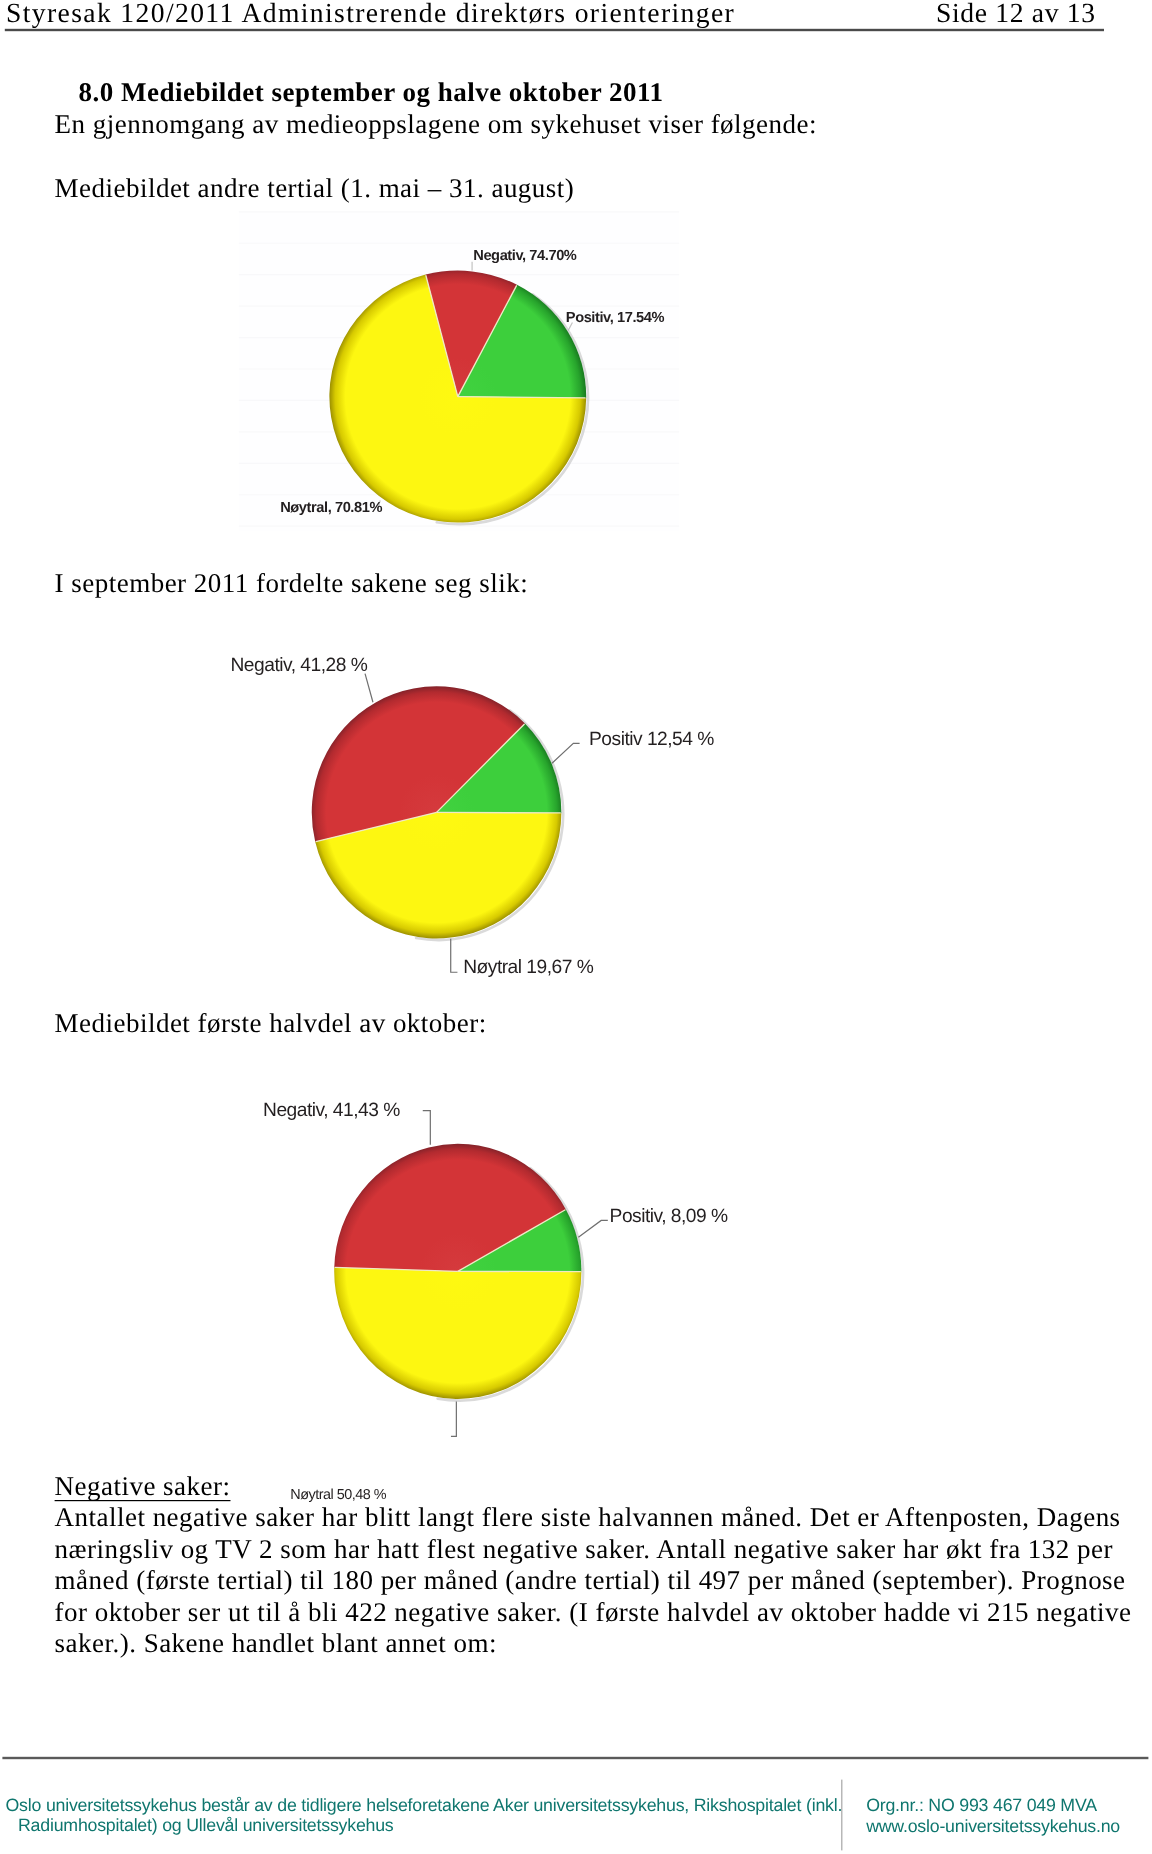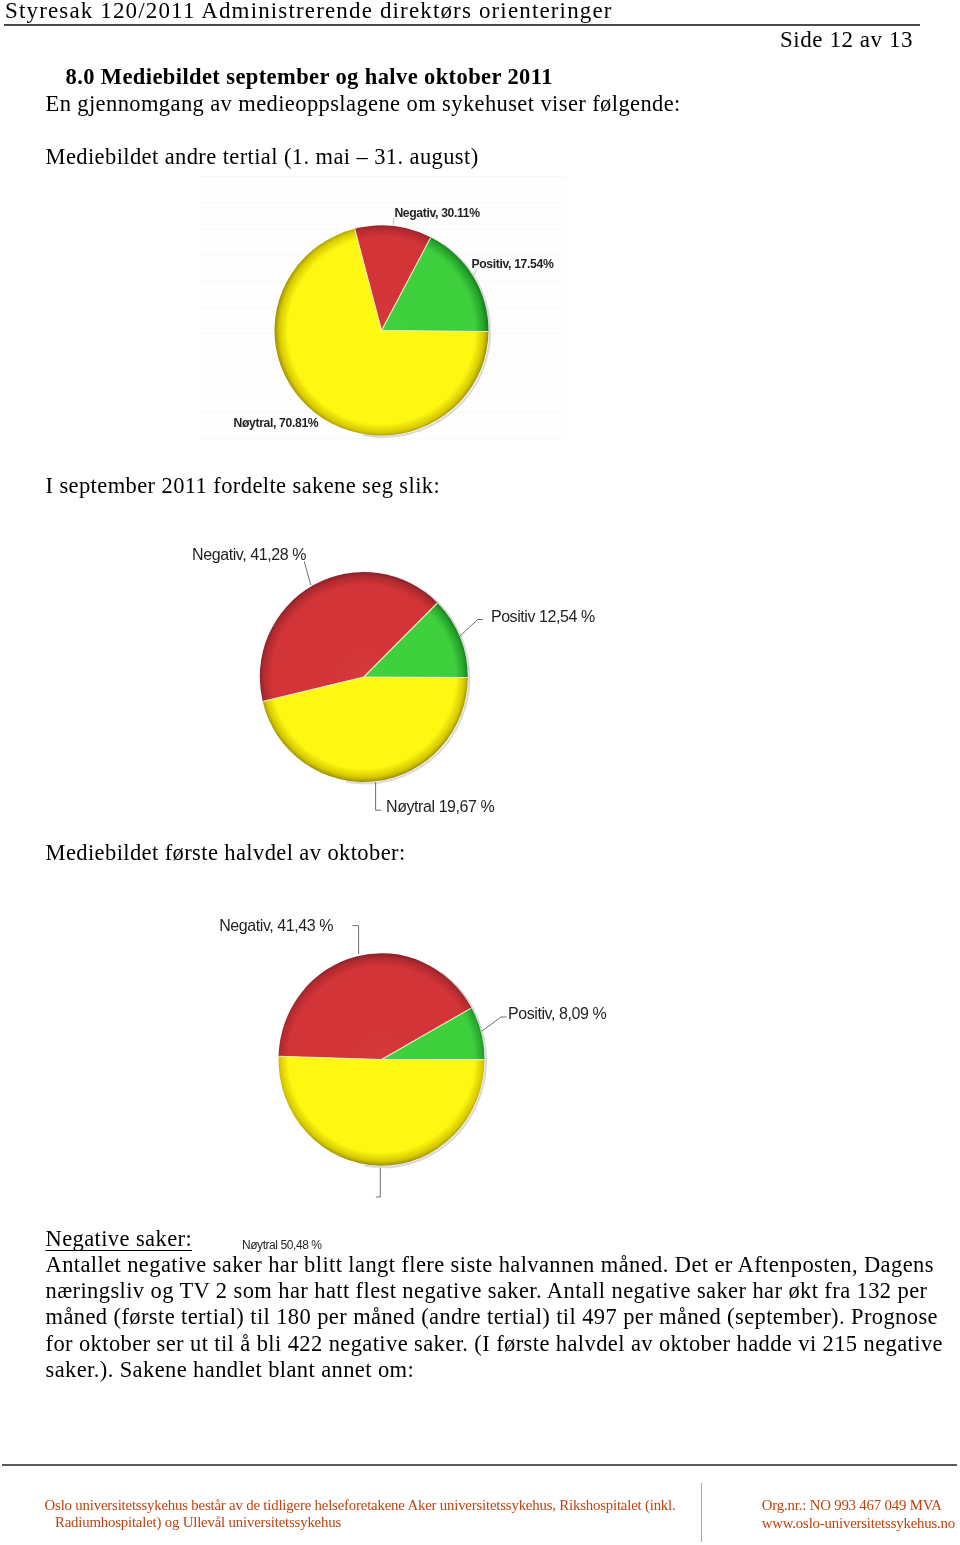--- a/index.html
+++ b/index.html
@@ -7,21 +7,21 @@
   body { width:960px; height:1545px; background:#ffffff;
          font-family:"Liberation Serif", serif; color:#000000;
          position:relative; overflow:hidden; }
   .page { position:relative; width:882px; height:1545px; background:#fff;
           transform:translateZ(0); }
 
   
   .header-left  { position:absolute; left:5px;  top:0px; font-size:23px; line-height:22px;
                   letter-spacing:1.15px; white-space:nowrap; }
   .header-right { position:absolute; left:780px; top:0px; font-size:23px; line-height:22px;
-                  letter-spacing:0.55px; white-space:nowrap;margin-top:29px; }
+                  letter-spacing:0.55px; white-space:nowrap; }
   .header-rule  { position:absolute; left:4px; top:24px; width:916px; height:2px; background:#4a4a4a; }
 
   
   .tline { position:absolute; left:45.5px; font-size:22.5px; letter-spacing:0.4px;
            line-height:26.2px; white-space:nowrap; }
   .bold { font-weight:bold;margin-left:20px; }
   .uline { text-decoration:underline; text-decoration-skip-ink:none;
            text-underline-offset:3.5px; text-decoration-thickness:1.2px; }
 
   
@@ -30,22 +30,22 @@
   .sep { stroke:#efe8c6; stroke-width:1.1; }
   .leader { stroke:#6f6f6f; stroke-width:1; fill:none; }
   .leader.faint { stroke:#c2c2c2; stroke-width:1; }
   .plabel { position:absolute; font-family:"Liberation Sans", sans-serif;
             color:#231f20; white-space:nowrap;
             transform-origin:0 0; transform:translateZ(0); }
   .plabel.b { font-weight:bold; }
 
   
   .footer-rule { position:absolute; left:2px; top:1464.3px; width:955px; height:1.7px; background:#5a5a5a; }
-  .fline { position:absolute; font-family:Liberation Serif, serif; font-size:14.8px;
-           white-space:nowrap; color:#c2410c; letter-spacing:-0.18px;margin-left:40px; }
+  .fline { position:absolute; font-family:Liberation Sans, sans-serif; font-size:14.8px;
+           white-space:nowrap; color:#0f766e; letter-spacing:-0.18px; }
   .footer-div { position:absolute; left:700.8px; top:1483.1px; width:1px; height:59px; background:#a6a6a6; }
 </style>
 </head>
 <body>
 
 <div class="page">
 
   <div class="header-left">Styresak 120/2011 Administrerende direktørs orienteringer</div>
   <div class="header-right">Side 12 av 13</div>
   <div class="header-rule"></div>
@@ -185,21 +185,21 @@
       <line class="sep" x1="381.50" y1="1059.50" x2="279.07" y2="1056.18"></line>
       <line class="sep" x1="381.50" y1="1059.50" x2="471.09" y2="1008.14"></line>
       <line class="sep" x1="381.50" y1="1059.50" x2="483.98" y2="1059.63"></line>
     </g>
     <g>
       <path class="leader" d="M 352.3 925.6 L 358.6 925.6 L 358.6 954.0"></path>
       <path class="leader" d="M 506.5 1017.0 L 501.0 1017.0 L 482.0 1031.0"></path>
       <path class="leader" d="M 380.3 1168.0 L 380.3 1197.0 L 375.8 1197.0"></path>
     </g>
   </svg>
-  <div class="plabel b" style="left:394.4px;top:206.1px;font-size:12.2px;letter-spacing:-0.35px">Negativ, 30.11%</div>
+  <div class="plabel b" style="left:394.4px;top:206.1px;font-size:12.2px;letter-spacing:-0.35px">Negativ, 74.70%</div>
   <div class="plabel b" style="left:471.5px;top:257.1px;font-size:12.2px;letter-spacing:-0.35px">Positiv, 17.54%</div>
   <div class="plabel b" style="left:233.5px;top:416.4px;font-size:12.2px;letter-spacing:-0.35px">Nøytral, 70.81%</div>
   <div class="plabel" style="left:192.1px;top:545.5px;font-size:16.0px;letter-spacing:-0.42px">Negativ, 41,28 %</div>
   <div class="plabel" style="left:490.9px;top:608.4px;font-size:16.0px;letter-spacing:-0.42px">Positiv 12,54 %</div>
   <div class="plabel" style="left:386.0px;top:798.4px;font-size:16.0px;letter-spacing:-0.42px">Nøytral 19,67 %</div>
   <div class="plabel" style="left:219.2px;top:916.6px;font-size:16.0px;letter-spacing:-0.42px">Negativ, 41,43 %</div>
   <div class="plabel" style="left:508.0px;top:1004.9px;font-size:16.0px;letter-spacing:-0.42px">Positiv, 8,09 %</div>
   <div class="plabel" style="left:241.9px;top:1238px;font-size:12px;letter-spacing:-0.42px">Nøytral 50,48 %</div>
 
   <div class="footer-rule"></div>

